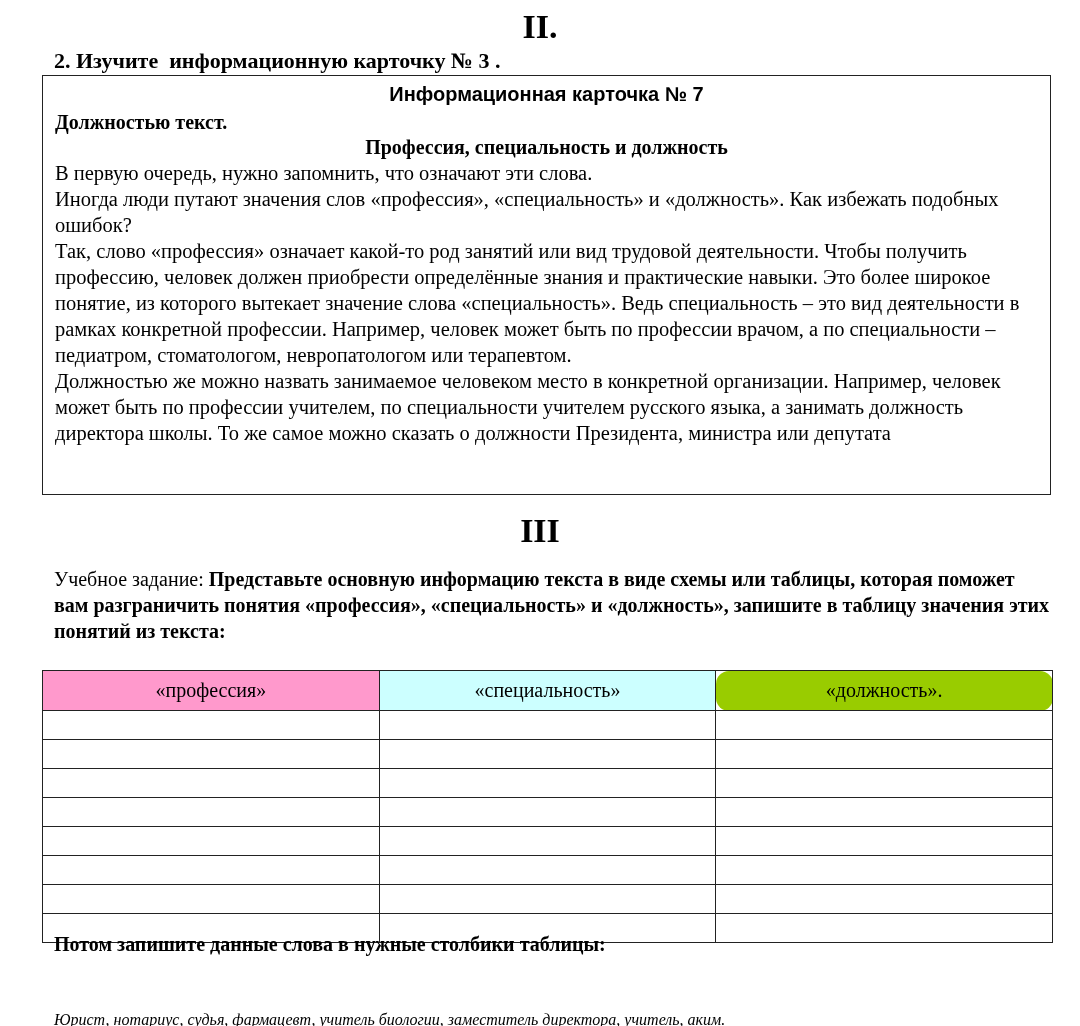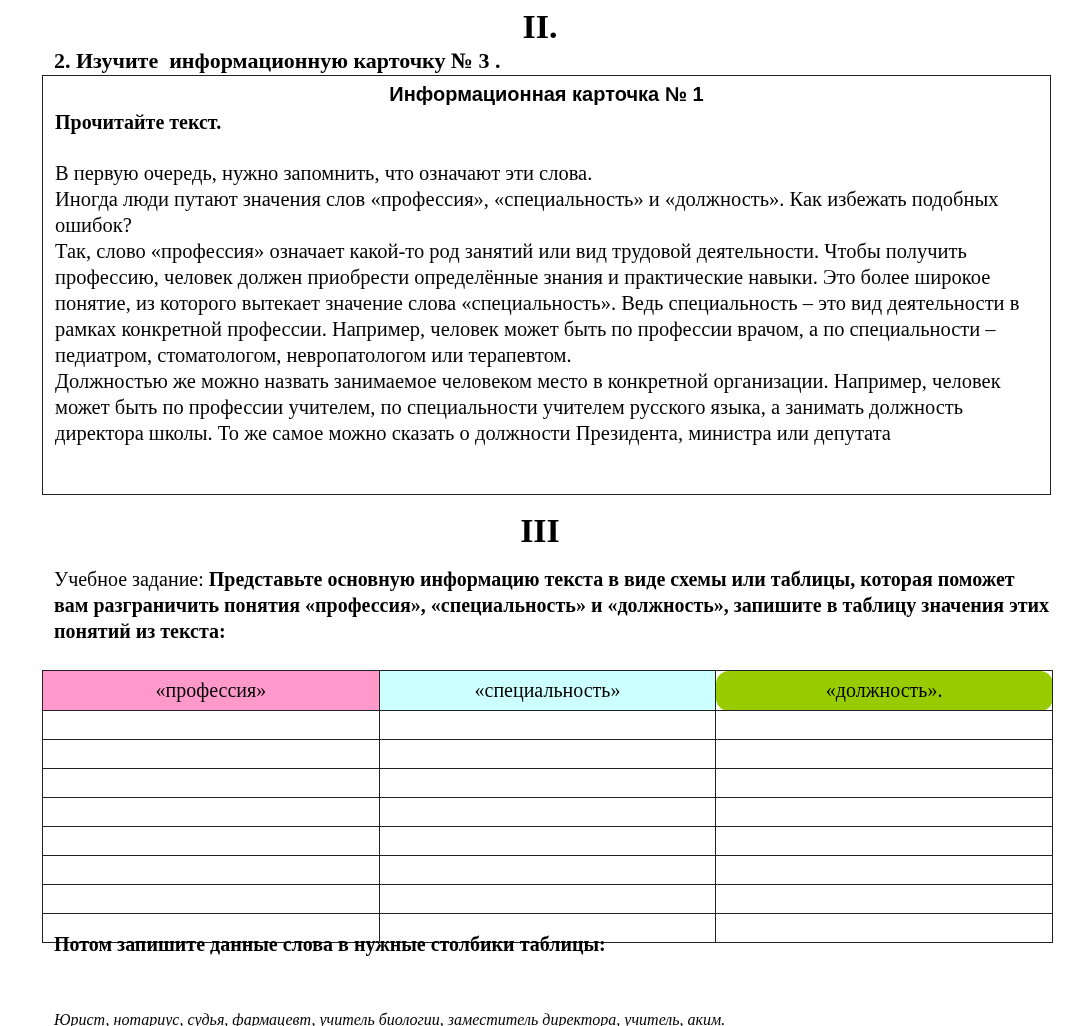--- a/index.html
+++ b/index.html
@@ -66,22 +66,23 @@
       font-style: italic; font-size: 16px; line-height: 27px;
     }
   </style>
 </head>
 <body>
 
 <div class="section-num" id="sec2">II.</div>
 <div class="task-heading">2. Изучите  информационную карточку № 3 .</div>
 
 <div class="card">
-  <div class="card-title">Информационная карточка № 1</div>
-  <div class="read-label">Прочитайте текст.</div>
+  <div class="card-title">Информационная карточка № 7</div>
+  <div class="read-label">Должностью текст.</div>
+  <div class="text-title">Профессия, специальность и должность</div>
   <div class="text-body">
     <p>В первую очередь, нужно запомнить, что означают эти слова.</p>
     <p>Иногда люди путают значения слов «профессия», «специальность» и «должность». Как избежать подобных ошибок?</p>
     <p>Так, слово «профессия» означает какой-то род занятий или вид трудовой деятельности. Чтобы получить профессию, человек должен приобрести определённые знания и практические навыки. Это более широкое понятие, из которого вытекает значение слова «специальность». Ведь специальность – это вид деятельности в рамках конкретной профессии. Например, человек может быть по профессии врачом, а по специальности – педиатром, стоматологом, невропатологом или терапевтом.</p>
     <p>Должностью же можно назвать занимаемое человеком место в конкретной организации. Например, человек может быть по профессии учителем, по специальности учителем русского языка, а занимать должность директора школы. То же самое можно сказать о должности Президента, министра или депутата</p>
   </div>
 </div>
 
 <div class="section-num" id="sec3">III</div>
 

